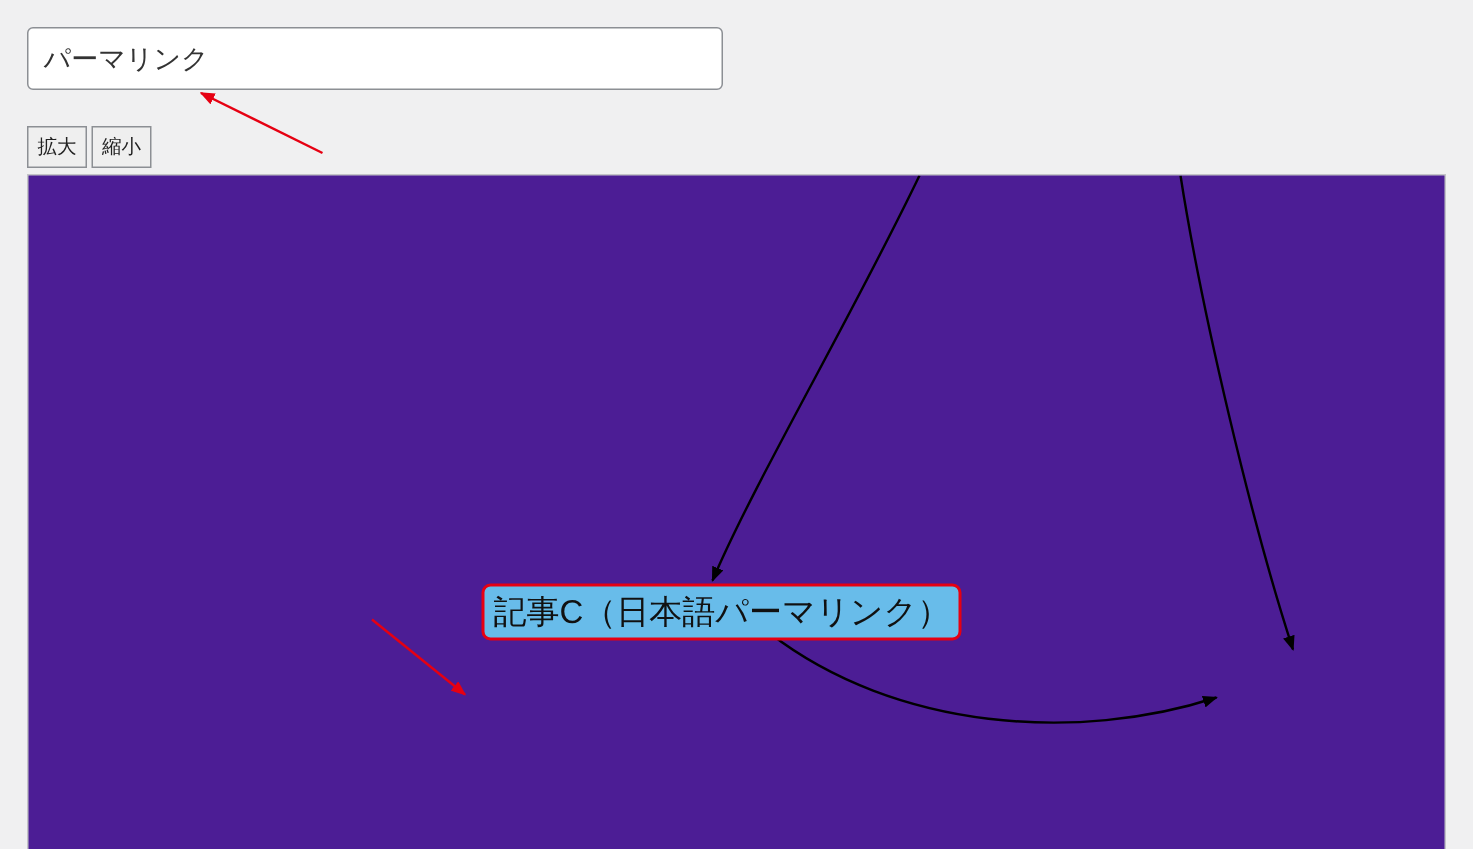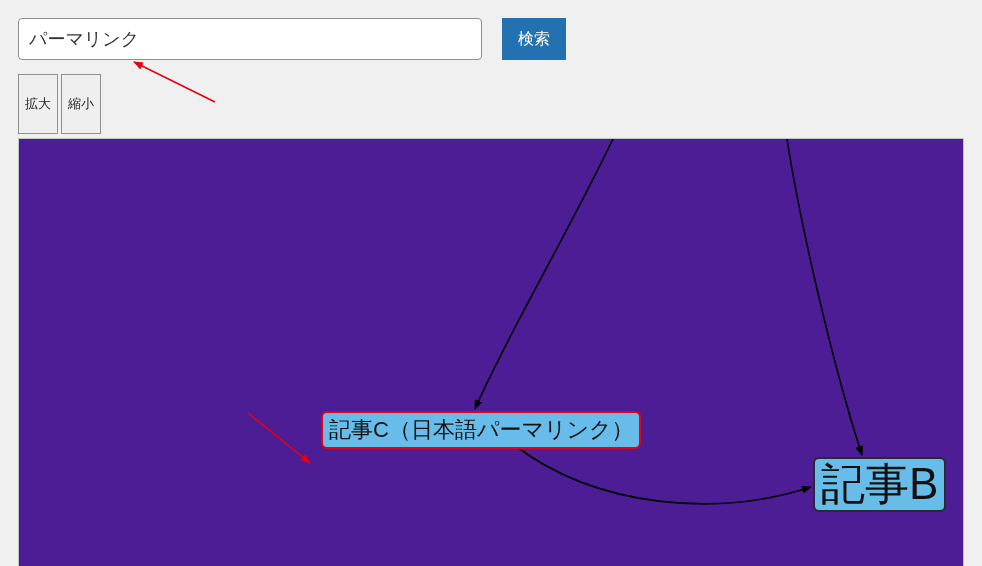--- a/index.html
+++ b/index.html
@@ -8,21 +8,21 @@
       height: 566px;
       background: #f0f0f1;
       font-family: Arial, "Helvetica Neue", Helvetica, "Hiragino Sans", "Meiryo", sans-serif;
       padding: 18px;
       position: relative;
     }
     .controls-row {
       display: flex;
       align-items: center;
       gap: 20px;
-      margin-bottom: 14px;
+      margin-bottom: 24px;
     }
     .search-input {
       width: 464px;
       height: 42px;
       border: 1px solid #8c8f94;
       border-radius: 4px;
       background: #fff;
       font-size: 18px;
       padding: 6px 10px;
       color: #333;
@@ -39,21 +39,21 @@
     }
     .zoom-row {
       display: flex;
       gap: 3px;
       margin-bottom: 4px;
     }
     .zoom-btn {
       background: #efefef;
       border: 1px solid #8c8f94;
       font-size: 13px;
-      padding: 20px 6px;
+      padding: 4px 6px;
       cursor: pointer;
       color: #222;
     }
     .canvas-frame {
       width: 946px;
       height: 455px;
       border: 1px solid #c3c4c7;
       background: #4c1d95;
       position: relative;
       overflow: hidden;
@@ -99,21 +99,20 @@
       left: 0; top: 0;
       width: 982px; height: 566px;
       pointer-events: none;
     }
   </style>
 </head>
 <body>
 
 <div class="controls-row">
   <input class="search-input" type="text" value="パーマリンク" style="">
-  <button class="btn-primary">検索</button>
 </div>
 
 <div class="zoom-row">
   <button class="zoom-btn">拡大</button>
   <button class="zoom-btn">縮小</button>
 </div>
 
 <div class="canvas-frame">
   <svg class="graph">
     <defs>
@@ -129,23 +128,20 @@
              C 782,90 815,230 843,316" fill="none" stroke="#000" stroke-width="1.6" marker-end="url(#arrowhead)"></path>
 
     <path d="M 494,305
              C 578,370 700,378 792,348" fill="none" stroke="#000" stroke-width="1.6" marker-end="url(#arrowhead)"></path>
   </svg>
 
   <div class="node-c-wrap">
     <div class="node-c">記事C（日本語パーマリンク）</div>
   </div>
 
-  <div class="node-b-wrap">
-    <div class="node-b">記事B</div>
-  </div>
 </div>
 
 <svg class="annotations">
   <defs>
     <marker id="redarrow" markerWidth="10" markerHeight="8" refX="9" refY="4" orient="auto" markerUnits="userSpaceOnUse">
       <path d="M0,0 L10,4 L0,8 Z" fill="#e60012"></path>
     </marker>
   </defs>
 
   <line x1="215" y1="102" x2="134" y2="62" stroke="#e60012" stroke-width="1.6" marker-end="url(#redarrow)"></line>

